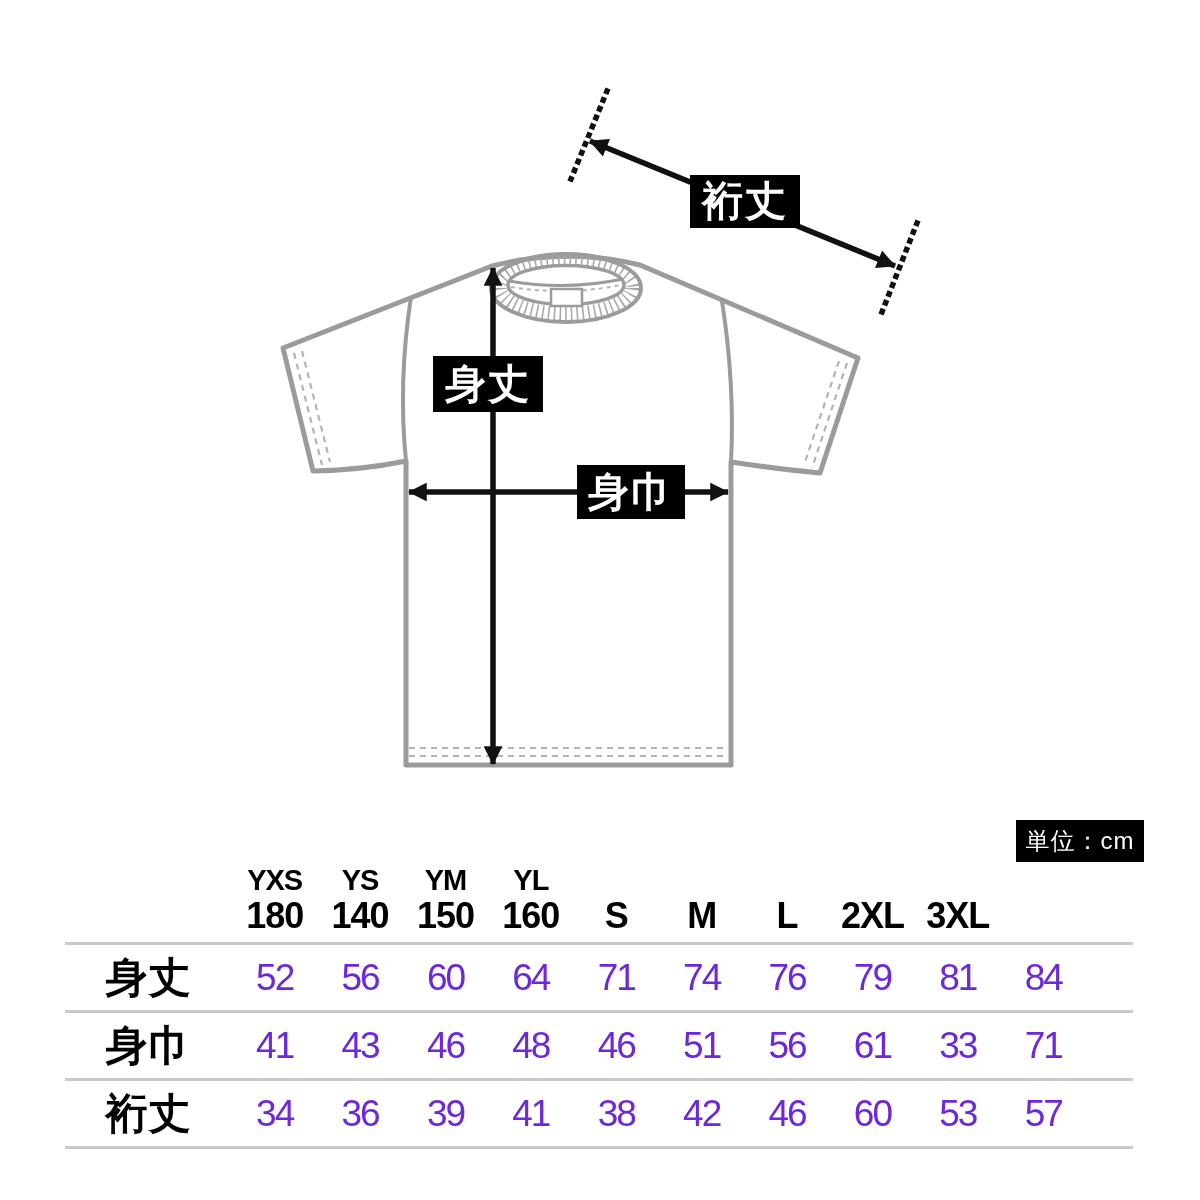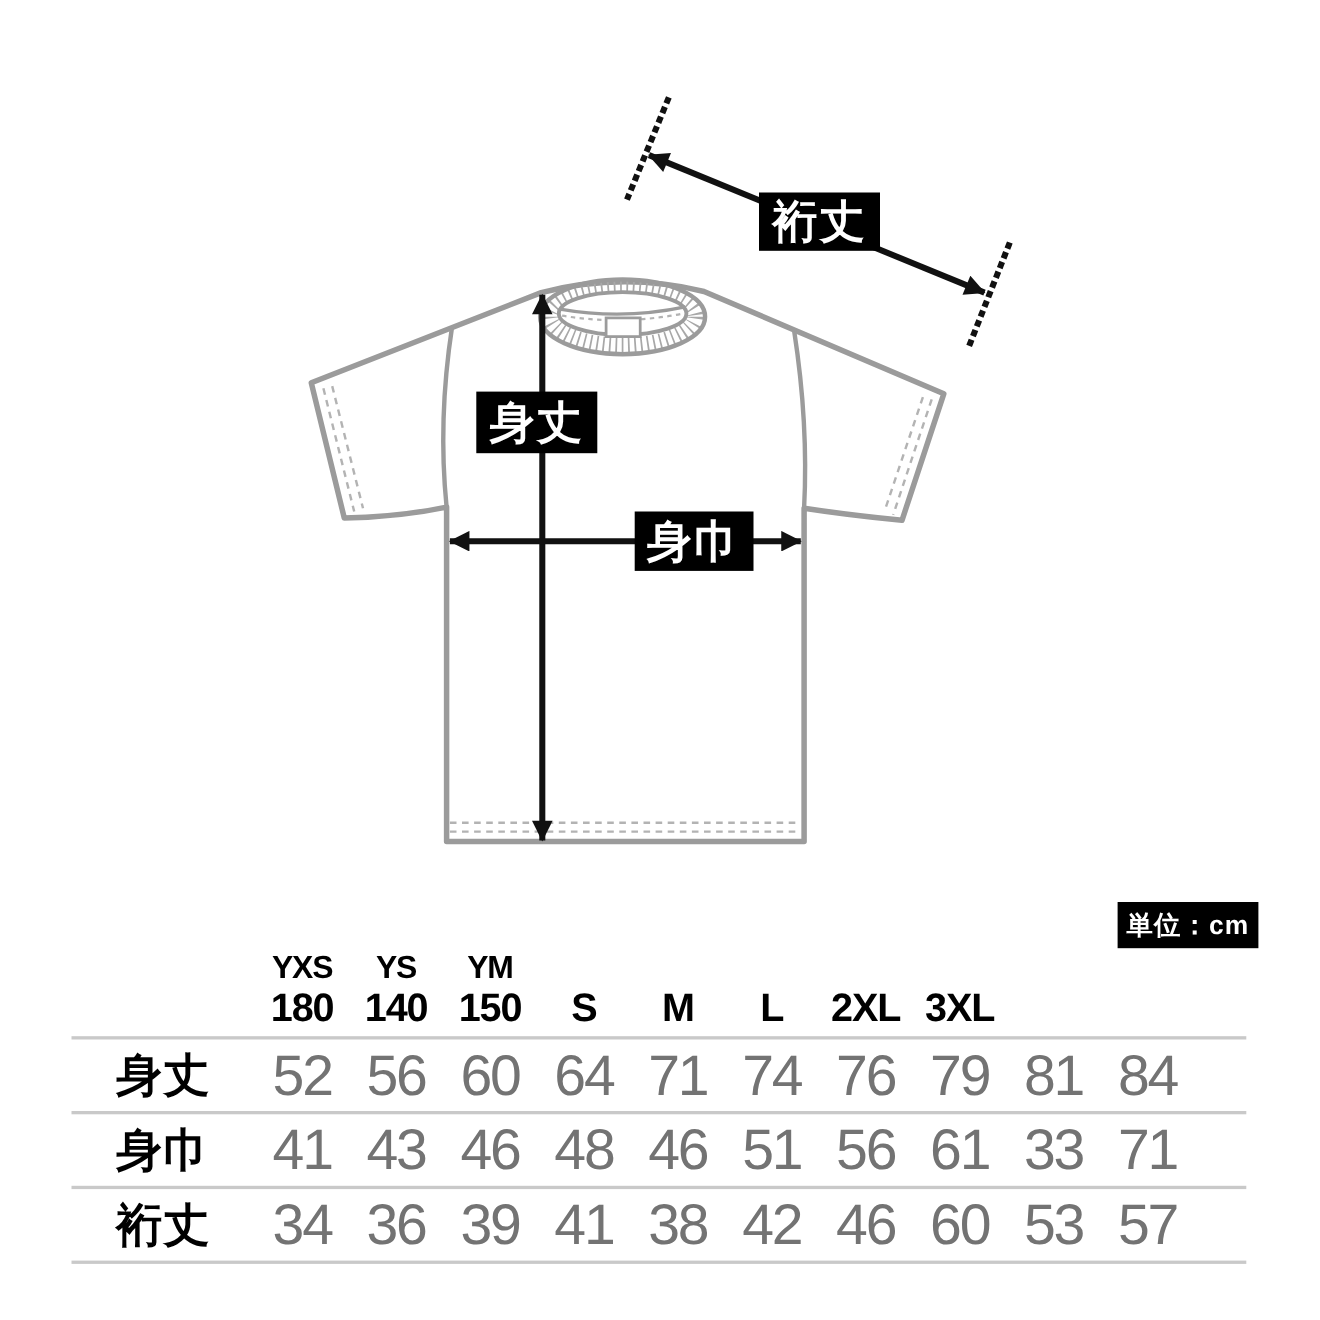--- a/index.html
+++ b/index.html
@@ -15,21 +15,21 @@
     display:flex; align-items:center; justify-content:center;
     font-weight:bold; font-size:41px; letter-spacing:2px; line-height:1;
   }
   #label-body-length { left:433px; top:356px; width:110px; height:56px; }
   #label-body-width  { left:577px; top:465px; width:108px; height:54px; }
   #label-sleeve-length { left:690px; top:175px; width:110px; height:53px; }
 
   
   #unit-badge {
     position:absolute; left:1016px; top:820px; width:128px; height:42px;
-    background:#000; color:#fff; font-weight:bold; font-size:24px;
+    background:#000; color:#fff; font-weight:normal; font-size:24px;
     display:flex; align-items:center; justify-content:center; letter-spacing:1px;
   }
 
   
   #size-table { position:absolute; left:65px; top:856px; width:1068px; }
   .grid-row {
     display:grid;
     grid-template-columns:167px repeat(10, 85.4px);
     border-bottom:3px solid #c9c9c9;
   }
@@ -38,21 +38,21 @@
     display:flex; flex-direction:column; justify-content:flex-end; align-items:center;
     padding-bottom:7px; color:#000;
   }
   .th .code { font-weight:bold; font-size:29px; line-height:1.1; letter-spacing:-1px; }
   .th .size { font-weight:bold; font-size:36px; line-height:1.05; letter-spacing:-1px; }
   .tr { height:65px; align-items:center; }
   .rowlabel {
     font-weight:bold; font-size:42px; color:#000; text-align:center; letter-spacing:1px;
   }
   .td {
-    font-size:52px; font-weight:400; color:#737373; text-align:center; letter-spacing:-2px;
+    font-size:37px; font-weight:400; color:#6d28d9; text-align:center; letter-spacing:-2px;
   }
 </style>
 </head>
 <body>
 
 <div id="stage">
 
   <svg id="shirt-svg" width="1200" height="810" viewBox="0 0 1200 810" style="position:absolute;left:0;top:0;">
     <defs>
       <marker id="ah" viewBox="0 0 10 10" refX="9.5" refY="5" markerWidth="4.2" markerHeight="3.4" orient="auto-start-reverse" markerUnits="strokeWidth">
@@ -115,20 +115,24 @@
       </div>
       <div class="th">
         <span class="code">YS</span>
         <span class="size">140</span>
       </div>
       <div class="th">
         <span class="code">YM</span>
         <span class="size">150</span>
       </div>
       <div class="th">
+        <span class="code">YL</span>
+        <span class="size">160</span>
+      </div>
+      <div class="th">
         <span class="code"></span>
         <span class="size">S</span>
       </div>
       <div class="th">
         <span class="code"></span>
         <span class="size">M</span>
       </div>
       <div class="th">
         <span class="code"></span>
         <span class="size">L</span>

